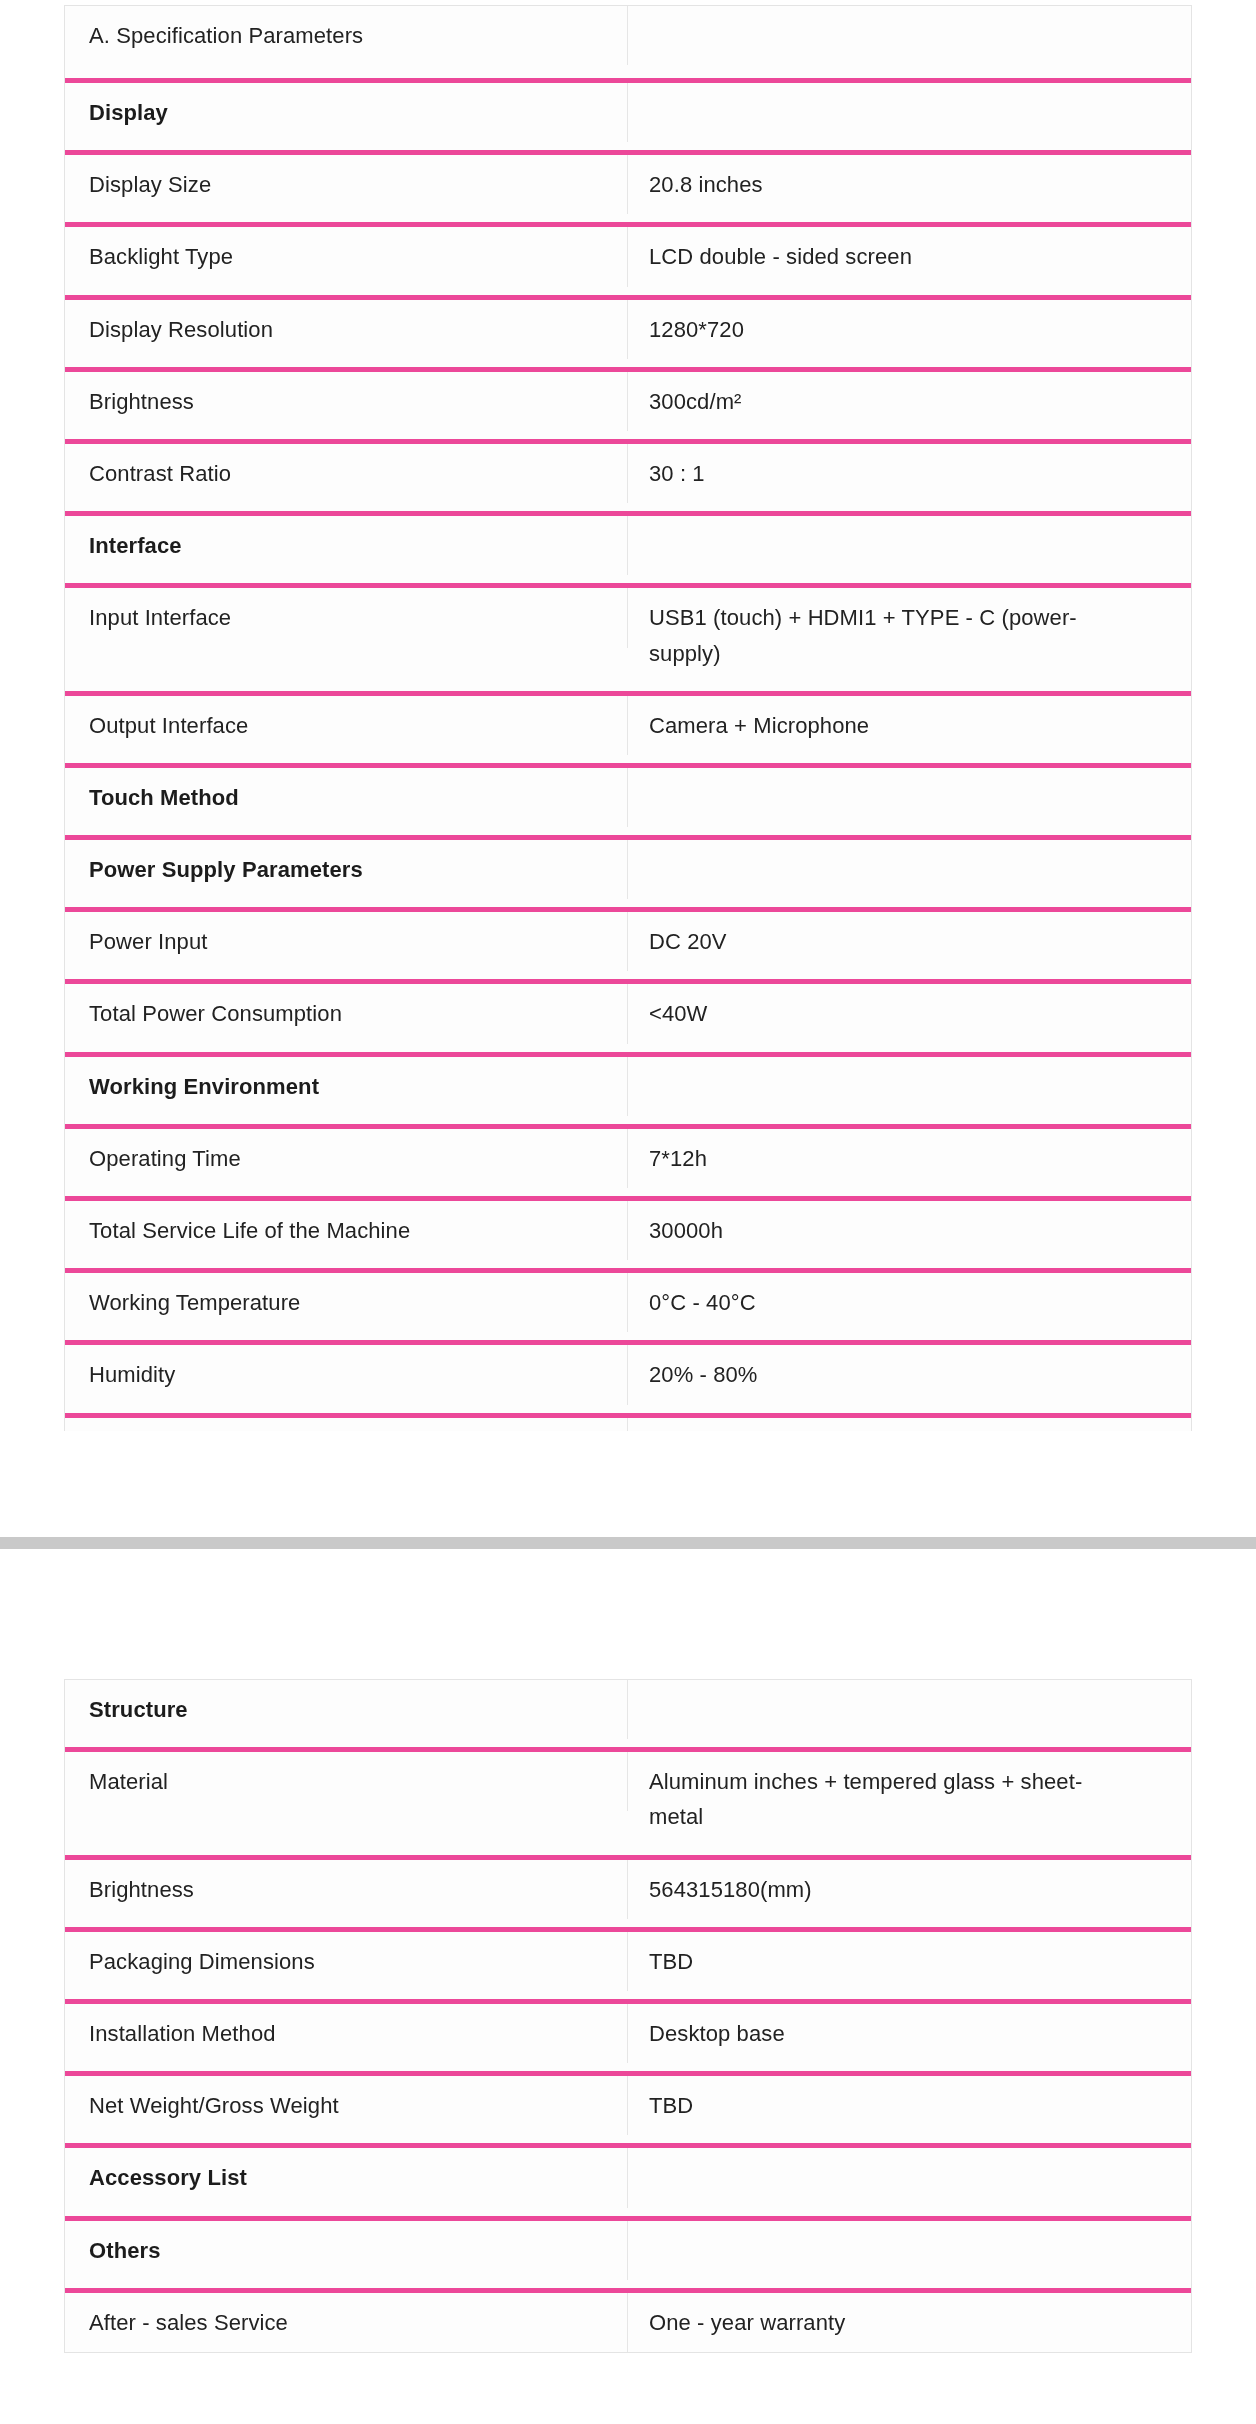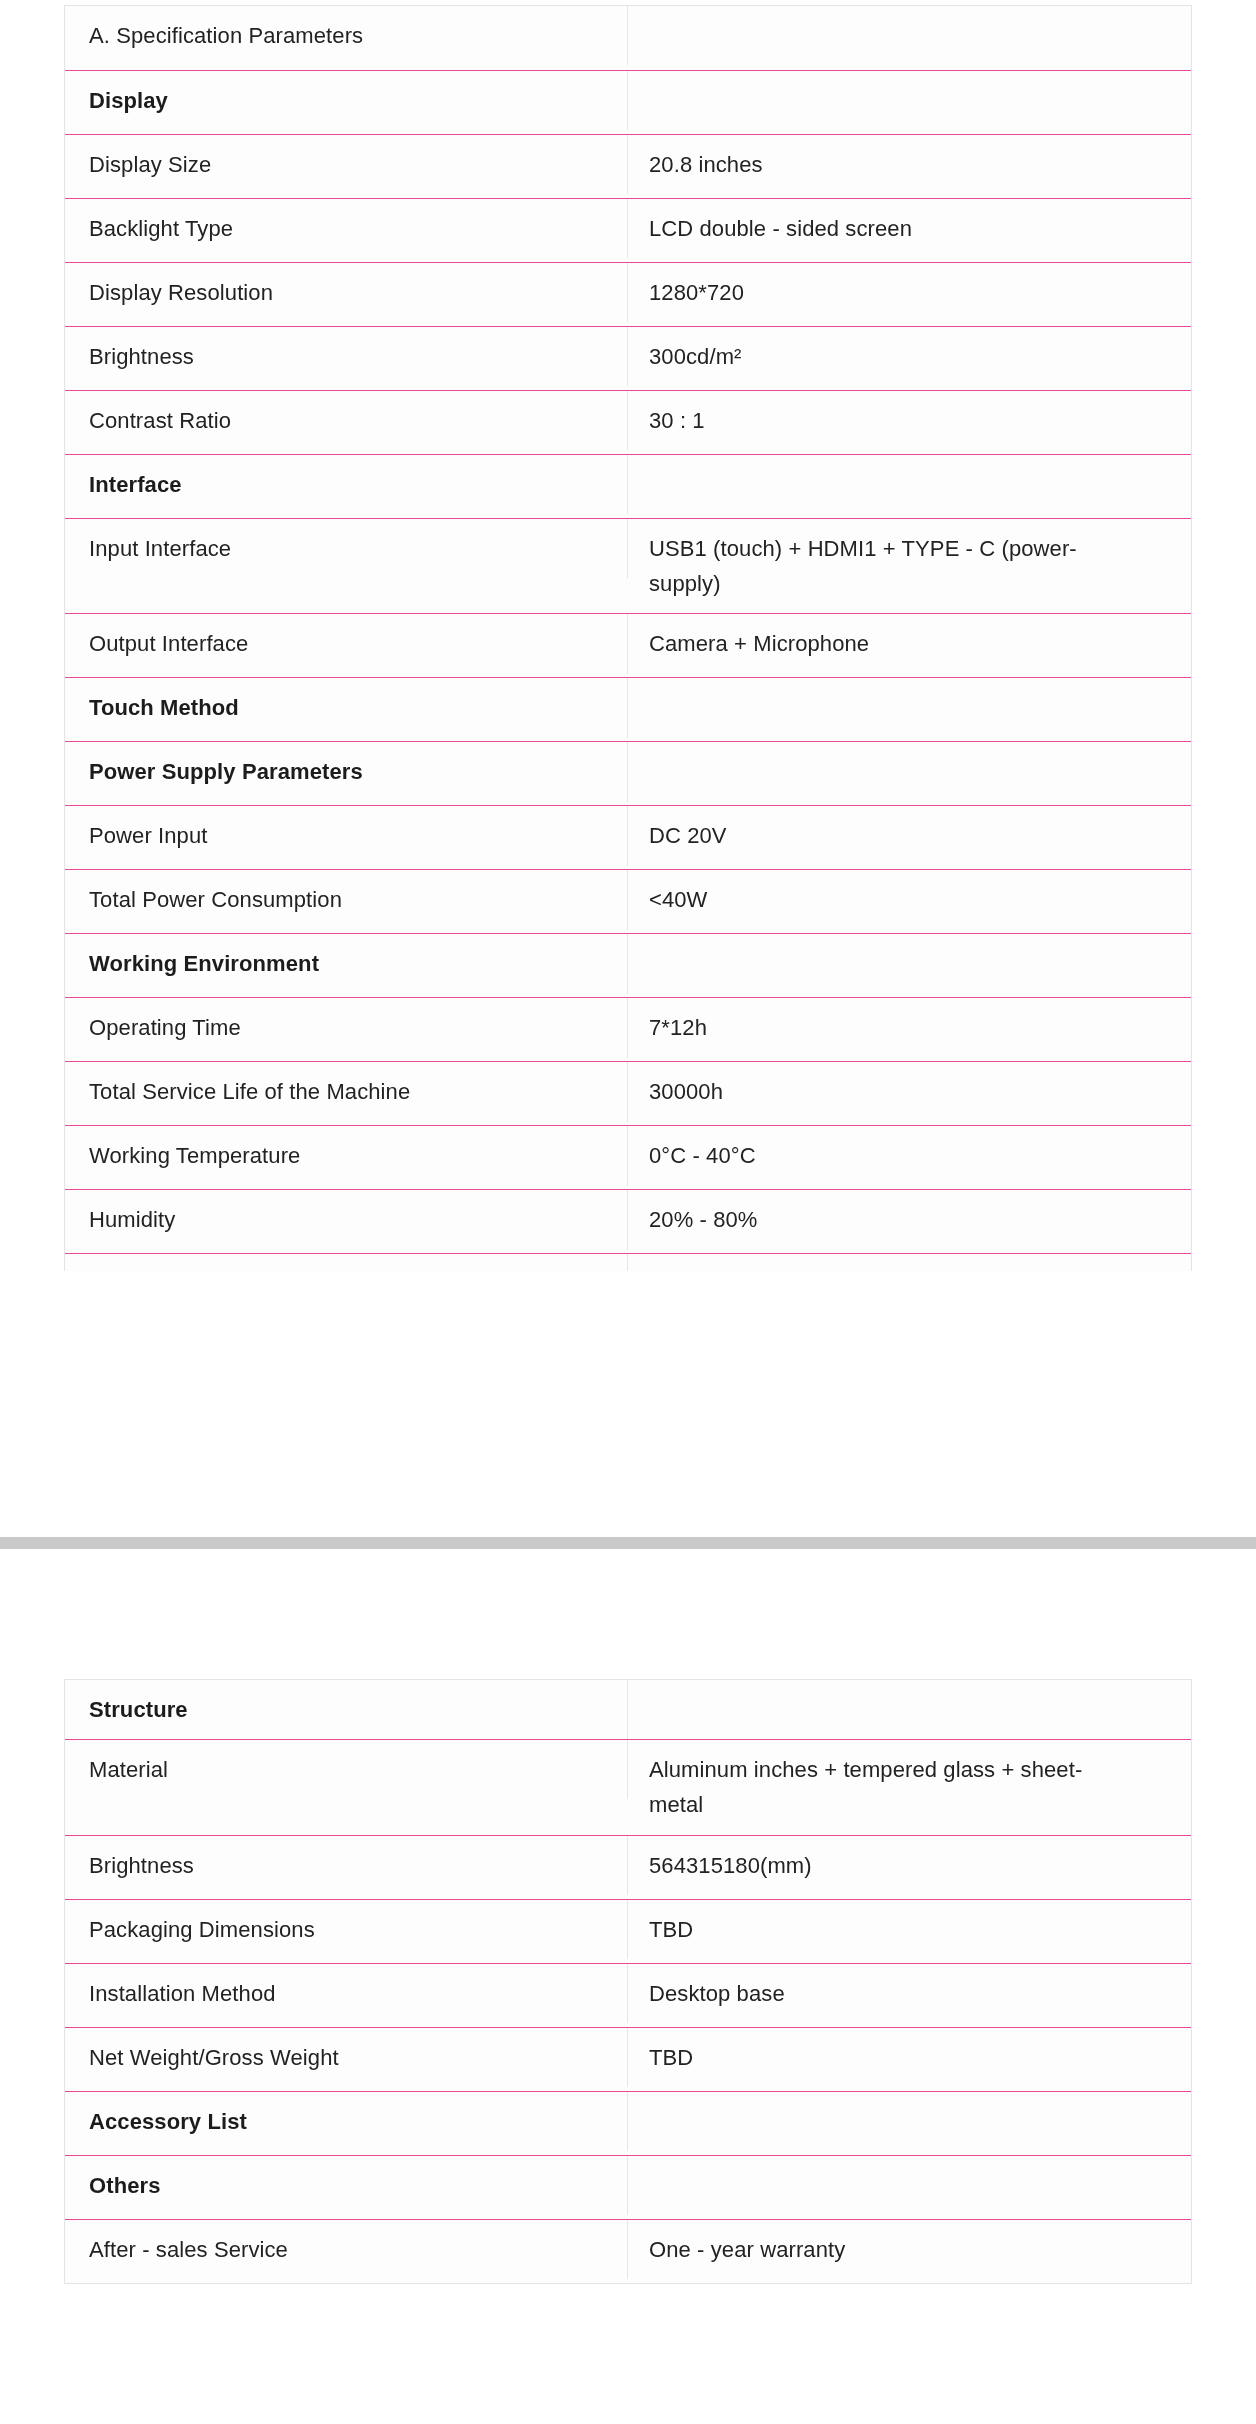--- a/index.html
+++ b/index.html
@@ -30,21 +30,22 @@
   #spec-table-2 {
     top: 1679px;
   }
   .row {
     display: flex;
     align-items: flex-start;
     min-height: 64px;
     box-sizing: border-box;
   }
   .row + .row {
-    border-top: 1px solid #ec4899;
+    border-top: 5px solid #ec4899;
+    margin-top: 8px;
   }
   .cell {
     box-sizing: border-box;
     display: flex;
     align-items: center;
     font-size: 22px;
     line-height: 1.6;
     color: #222222;
     letter-spacing: 0.1px;
   }

